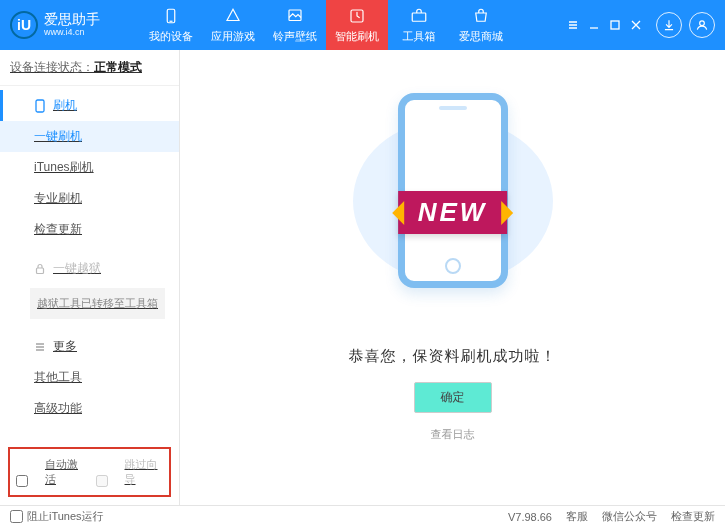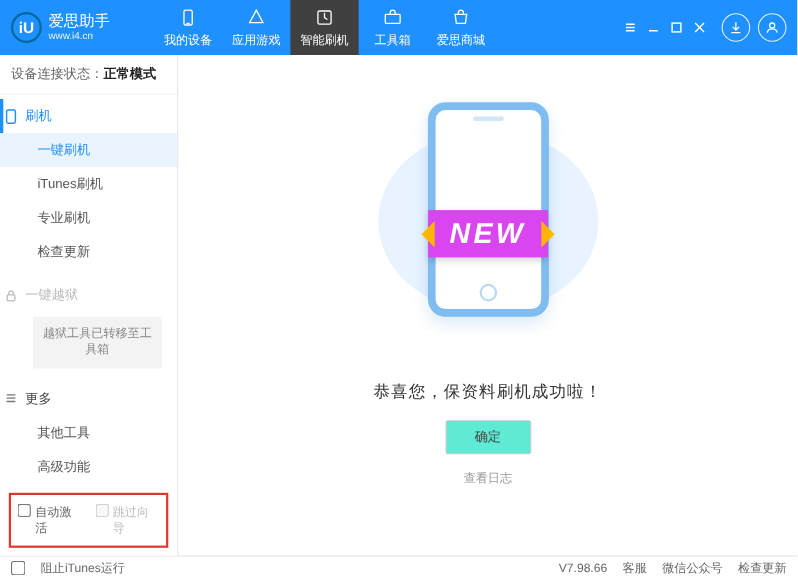--- a/index.html
+++ b/index.html
@@ -7,67 +7,67 @@
 
 .titlebar { height: 50px; background: #1E90FF; display: flex; align-items: center; padding: 0 10px; color: #fff; }
 .logo-wrap { display: flex; align-items: center; gap: 6px; width: 130px; }
 .logo-circle { width: 28px; height: 28px; border: 2px solid #0369a1; border-radius: 50%; display: flex; align-items: center; justify-content: center; font-weight: bold; font-size: 14px; }
 .logo-text { display: flex; flex-direction: column; line-height: 1.1; }
 .logo-text .cn { font-size: 14px; font-weight: normal; }
 .logo-text .url { font-size: 9px; opacity: 0.9; }
 
 .topnav { display: flex; height: 50px; flex: 1; }
 .topnav-item { width: 62px; display: flex; flex-direction: column; align-items: center; justify-content: center; gap: 4px; font-size: 11px; cursor: pointer; }
-.topnav-item.active { background: #404040; }
+.topnav-item.active { background: #ef4444; }
 .topnav-ico { width: 18px; height: 18px; display: flex; align-items: center; justify-content: center; }
 .topnav-ico svg { width: 18px; height: 18px; fill: none; stroke: #fff; stroke-width: 1.6; }
 
 .title-right { display: flex; align-items: center; gap: 7px; margin-left: auto; }
 .win-btns { display: flex; gap: 7px; margin-right: 6px; }
 .win-btn { width: 14px; height: 14px; display: flex; align-items: center; justify-content: center; cursor: pointer; }
 .circ-btn { width: 26px; height: 26px; border: 1.5px solid rgba(255,255,255,0.85); border-radius: 50%; display: flex; align-items: center; justify-content: center; cursor: pointer; }
 .circ-btn svg { width: 14px; height: 14px; stroke: #fff; fill: none; stroke-width: 2; }
 
 .body-row { display: flex; height: 455px; }
-.sidebar { width: 162px; border-right: 1px solid #e6e6e6; display: flex; flex-direction: column; background: #fff; }
+.sidebar { width: 180px; border-right: 1px solid #e6e6e6; display: flex; flex-direction: column; background: #fff; text-decoration: underline; }
 .conn-status { padding: 9px 10px; font-size: 12px; color: #666; border-bottom: 1px solid #f0f0f0; }
 .conn-status b { color: #222; }
 
 .side-section { padding: 4px 0; }
-.side-head { display: flex; align-items: center; gap: 6px; padding: 7px 0; color: #444; font-size: 12px; cursor: pointer; border-left: 3px solid transparent; }
+.side-head { display: flex; align-items: center; gap: 6px; padding: 7px 30px; color: #444; font-size: 12px; cursor: pointer; border-left: 3px solid transparent; }
 .side-head.primary { border-left-color: #1E90FF; color: #1E90FF; }
 .side-head .ico { width: 14px; height: 14px; display: inline-flex; align-items: center; justify-content: center; }
 .side-item { padding: 7px 10px 7px 34px; font-size: 12px; color: #555; cursor: pointer; }
 .side-item.active { background: #eaf4ff; color: #1E90FF; }
 .side-note { margin: 4px 14px 4px 30px; padding: 8px 6px; background: #f3f3f3; color: #888; font-size: 11px; text-align: center; line-height: 1.4; }
 
 .side-bottom { margin-top: auto; }
 .redbox { border: 2px solid #d93a2b; margin: 4px 8px 8px; padding: 8px 6px; display: flex; gap: 12px; align-items: center; }
-.chk { display: flex; align-items: flex-start; gap: 4px; font-size: 11px; color: #666; cursor: pointer; }
+.chk { display: flex; align-items: flex-end; gap: 17px; font-size: 11px; color: #666; cursor: pointer; }
 .chk.disabled { color: #bcbcbc; }
 .chk input { width: 12px; height: 12px; }
 
 .main { flex: 1; position: relative; display: flex; flex-direction: column; align-items: center; justify-content: center; }
 .phone-art { width: 150px; height: 220px; position: relative; margin-top: -30px; }
 .pill-bg { position: absolute; top: 38px; left: 50%; transform: translateX(-50%); width: 200px; height: 160px; background: #e8f3ff; border-radius: 50%/55%; }
 .phone { position: absolute; left: 50%; top: 10px; transform: translateX(-50%); width: 110px; height: 195px; background: #fff; border: 7px solid #7fbdf0; border-radius: 16px; box-shadow: 0 6px 14px rgba(30,120,200,.15); }
 .phone:before { content: ""; position: absolute; top: 6px; left: 50%; transform: translateX(-50%); width: 28px; height: 4px; background: #cfe6fb; border-radius: 3px; }
 .phone .home { position: absolute; bottom: 7px; left: 50%; transform: translateX(-50%); width: 16px; height: 16px; border: 2px solid #b9d9f5; border-radius: 50%; }
-.ribbon { position: absolute; top: 108px; left: 50%; transform: translateX(-50%); background: #d946ef; color: #fff; font-weight: 900; font-style: italic; font-size: 26px; letter-spacing: 3px; padding: 6px 20px; box-shadow: 0 3px 6px rgba(0,0,0,.15); }
+.ribbon { position: absolute; top: 108px; left: 50%; transform: translateX(-50%); background: #be185d; color: #fff; font-weight: 900; font-style: italic; font-size: 26px; letter-spacing: 3px; padding: 6px 20px; box-shadow: 0 3px 6px rgba(0,0,0,.15); }
 .ribbon:before, .ribbon:after { content: ""; position: absolute; top: 50%; width: 0; height: 0; border: 12px solid transparent; }
 .ribbon:before { left: -18px; border-right-color: #ffb400; transform: translateY(-50%); }
 .ribbon:after { right: -18px; border-left-color: #ffb400; transform: translateY(-50%); }
 
 .success-msg { margin-top: 44px; font-size: 15px; color: #333; letter-spacing: 1px; }
 .ok-btn { margin-top: 16px; padding: 6px 26px; border: 1px solid #ccc; background: #5eead4; font-size: 12px; color: #444; cursor: pointer; border-radius: 2px; }
 .view-log { margin-top: 14px; font-size: 11px; color: #999; cursor: pointer; }
 
 .statusbar { height: 22px; border-top: 1px solid #e4e4e4; display: flex; align-items: center; padding: 0 10px; font-size: 11px; color: #666; gap: 14px; }
 .statusbar .spacer { flex: 1; }
-.status-chk { display: flex; align-items: center; gap: 14px; cursor: pointer; }
+.status-chk { display: flex; align-items: center; gap: 4px; cursor: pointer; }
 .status-link { cursor: pointer; }
 </style>
 </head>
 <body>
 
 <div class="titlebar">
   <div class="logo-wrap">
     <div class="logo-circle">iU</div>
     <div class="logo-text">
       <span class="cn">爱思助手</span>
@@ -85,20 +85,29 @@
         </span>
       <span>我的设备</span>
     </div>
     <div class="topnav-item">
       <span class="topnav-ico">
           <svg viewBox="0 0 24 24">
             <path d="M12 3 L20 18 H4 Z"></path>
           </svg>
         </span>
       <span>应用游戏</span>
+    </div>
+    <div class="topnav-item">
+      <span class="topnav-ico">
+          <svg viewBox="0 0 24 24">
+            <rect x="4" y="4" width="16" height="14" rx="1"></rect>
+            <path d="M4 14 l5-5 4 4 3-3 4 4"></path>
+          </svg>
+        </span>
+      <span>铃声壁纸</span>
     </div>
     <div class="topnav-item active">
       <span class="topnav-ico">
           <svg viewBox="0 0 24 24">
             <rect x="4" y="4" width="16" height="16" rx="2"></rect>
             <path d="M12 7v5l3 2" stroke-linecap="round"></path>
           </svg>
         </span>
       <span>智能刷机</span>
     </div>

